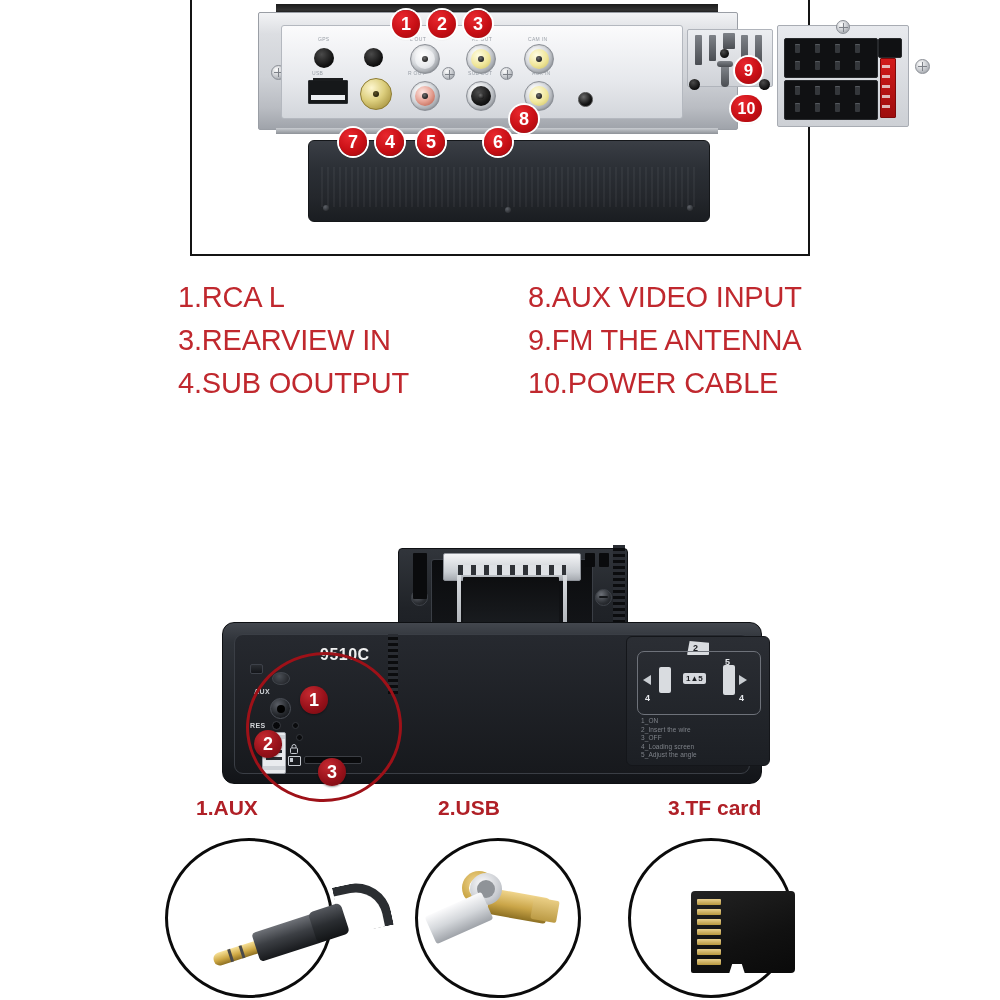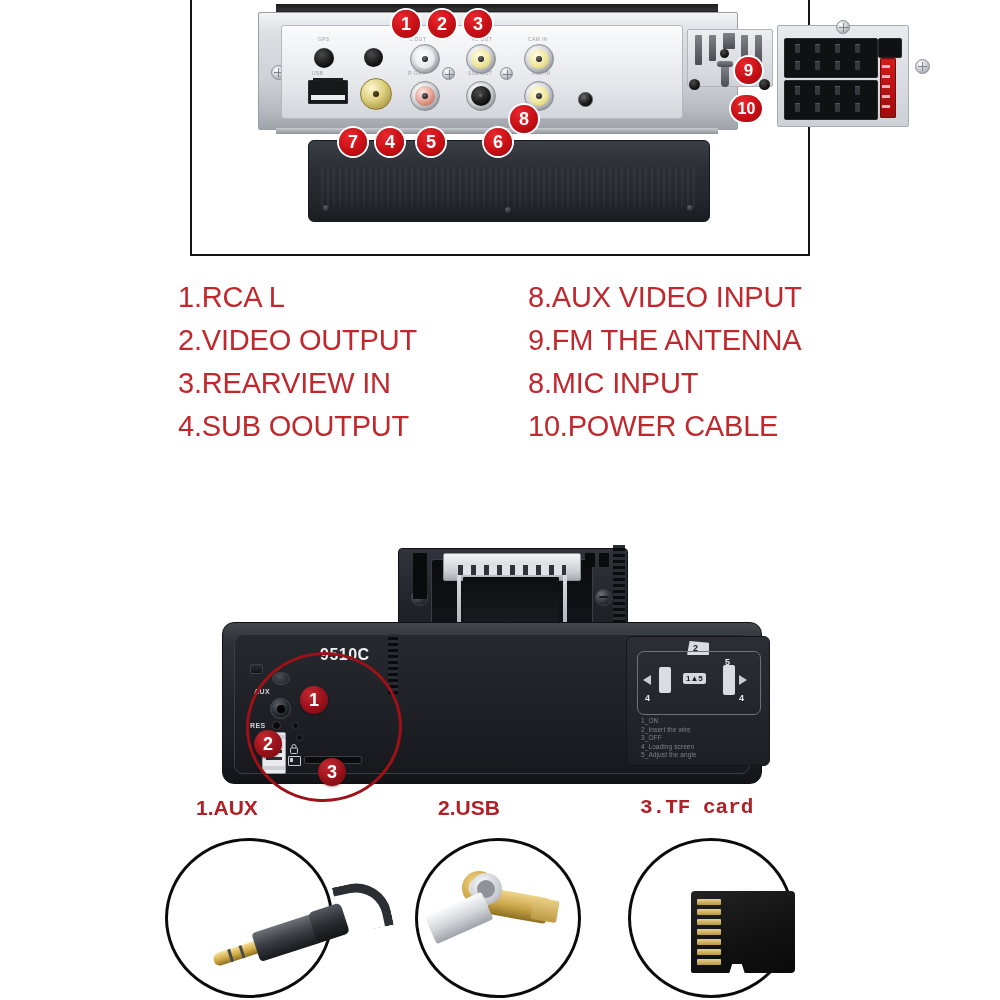--- a/index.html
+++ b/index.html
@@ -338,28 +338,26 @@
   <div class="badge b-lg" style="left:376px;top:128px;">4</div>
   <div class="badge b-lg" style="left:417px;top:128px;">5</div>
   <div class="badge b-lg" style="left:484px;top:128px;">6</div>
   <div class="badge b-lg" style="left:510px;top:105px;">8</div>
   <div class="badge b-md" style="left:735px;top:57px;">9</div>
   <div class="badge b-wide" style="left:731px;top:95px;">10</div>
 
   <div class="legend">
     <div class="legend-col left">
       <div class="legend-item">1.RCA L</div>
-      <div class="legend-item">2.VIDEO OUTPUT</div>
       <div class="legend-item">3.REARVIEW IN</div>
       <div class="legend-item">4.SUB OOUTPUT</div>
     </div>
     <div class="legend-col right">
       <div class="legend-item">8.AUX VIDEO INPUT</div>
       <div class="legend-item">9.FM THE ANTENNA</div>
-      <div class="legend-item">8.MIC INPUT</div>
       <div class="legend-item">10.POWER CABLE</div>
     </div>
   </div>
 
 
   <div class="front-unit">
 
     <div class="bracket">
       <div class="serrated" style="left:214px;top:-4px;height:118px;"></div>
       <div class="bracket-well"></div>
@@ -438,21 +436,21 @@
     </div>
   </div>
 
   <div class="ellipse-anno"></div>
   <div class="badge b-lg dark" style="left:300px;top:686px;">1</div>
   <div class="badge b-lg dark" style="left:254px;top:730px;">2</div>
   <div class="badge b-lg dark" style="left:318px;top:758px;">3</div>
 
   <div class="acc-label" style="left:196px;top:796px;">1.AUX</div>
   <div class="acc-label" style="left:438px;top:796px;">2.USB</div>
-  <div class="acc-label" style="left:640px;top:796px;font-family:Liberation Mono, monospace;">3.TF card</div>
+  <div class="acc-label" style="left:668px;top:796px;">3.TF card</div>
 
   <div class="acc-circle" style="left:165px;top:838px;width:162px;height:154px;">
     <div class="plug-wrap">
       <div class="plug-tip2"></div>
       <div class="plug-band" style="left:16px;"></div>
       <div class="plug-band" style="left:28px;"></div>
       <div class="plug-barrel"></div>
       <div class="plug-grip"></div>
       <div class="plug-cable"></div>
     </div>

